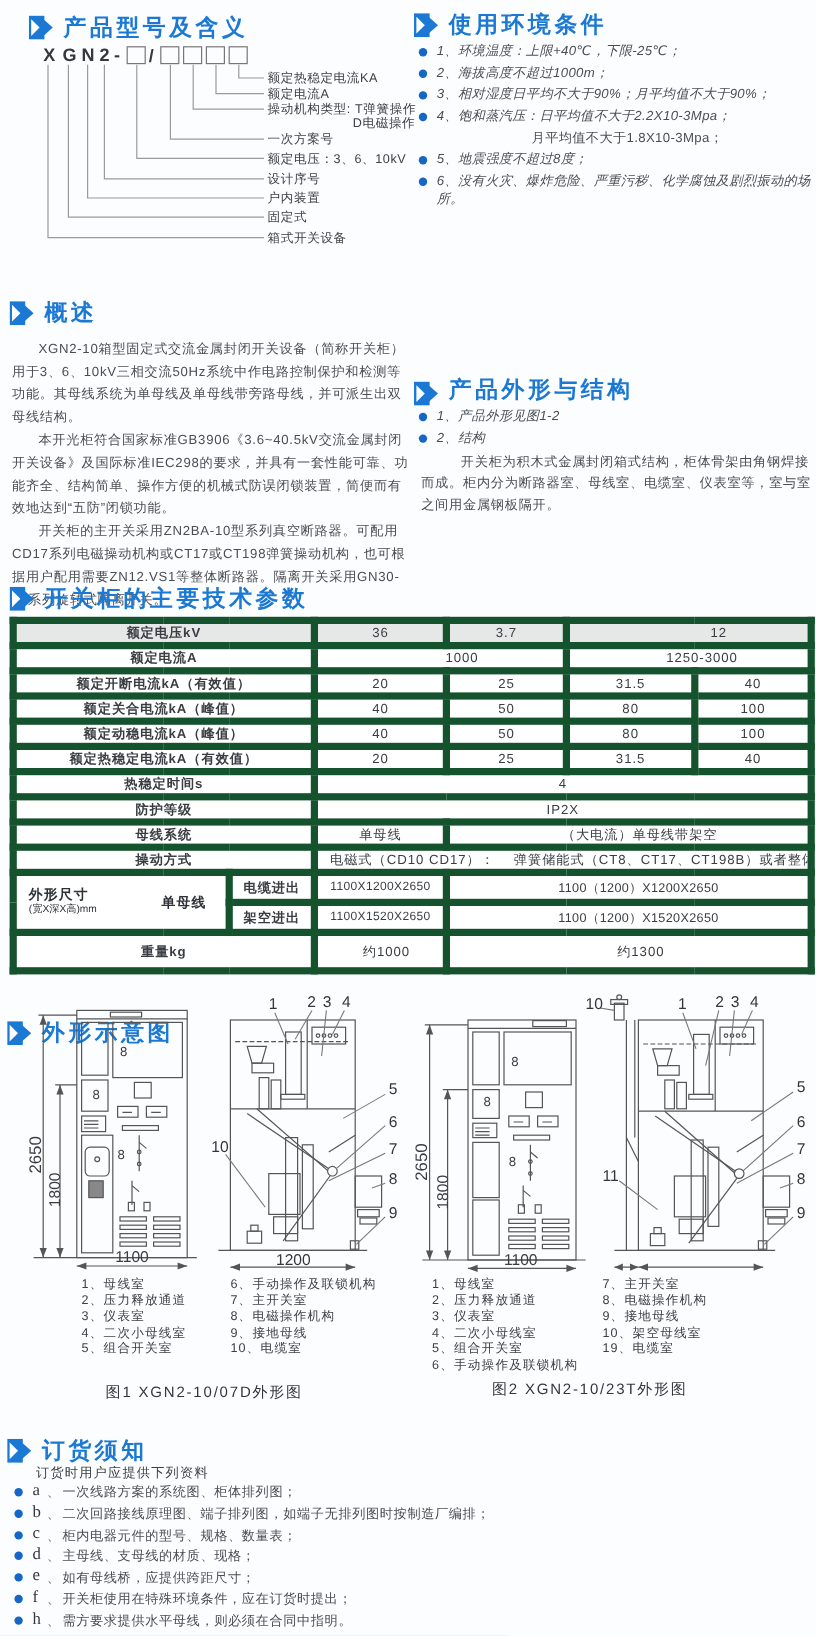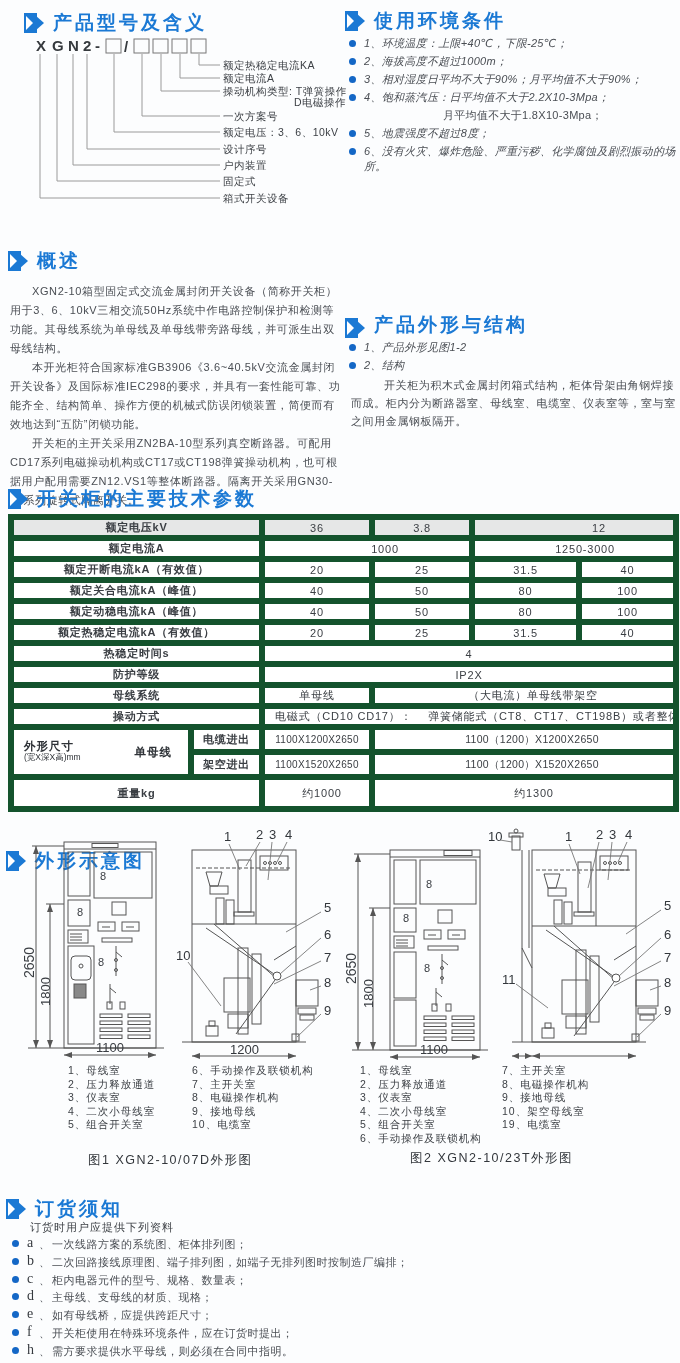--- a/index.html
+++ b/index.html
@@ -185,21 +185,21 @@
         <col style="width:71px">
         <col style="width:110px">
         <col style="width:100px">
         <col style="width:107px">
         <col style="width:97px">
       </colgroup>
     <tbody>
         <tr class="hdr" style="height:19px">
       <td colspan="3" class="lab">额定电压kV</td>
       <td class="nbr">36</td>
-      <td class="nbl nbr">3.8</td>
+      <td class="nbl nbr">3.7</td>
       <td colspan="2" class="nbl al" style="padding-left:52px;">12</td>
     </tr>
     <tr style="height:19px">
       <td colspan="3" class="lab">额定电流A</td>
       <td colspan="2" class="al" style="padding-left:38px;">1000</td>
       <td colspan="2" class="al" style="padding-left:24px;">1250-3000</td>
     </tr>
     <tr style="height:19px">
       <td colspan="3" class="lab">额定开断电流kA（有效值）</td>
       <td>20</td>

